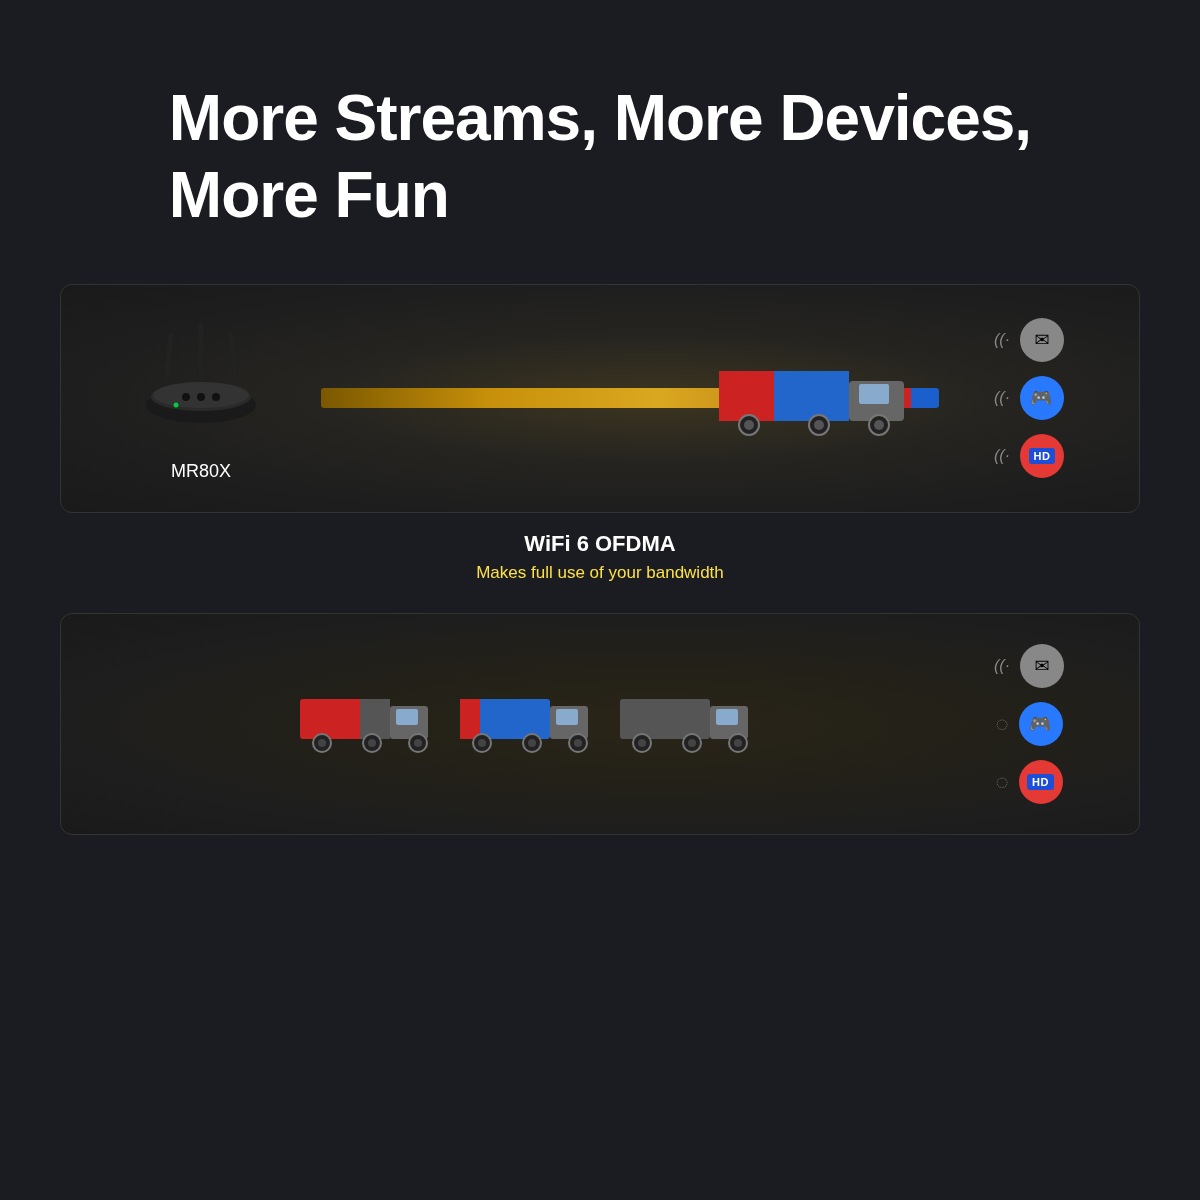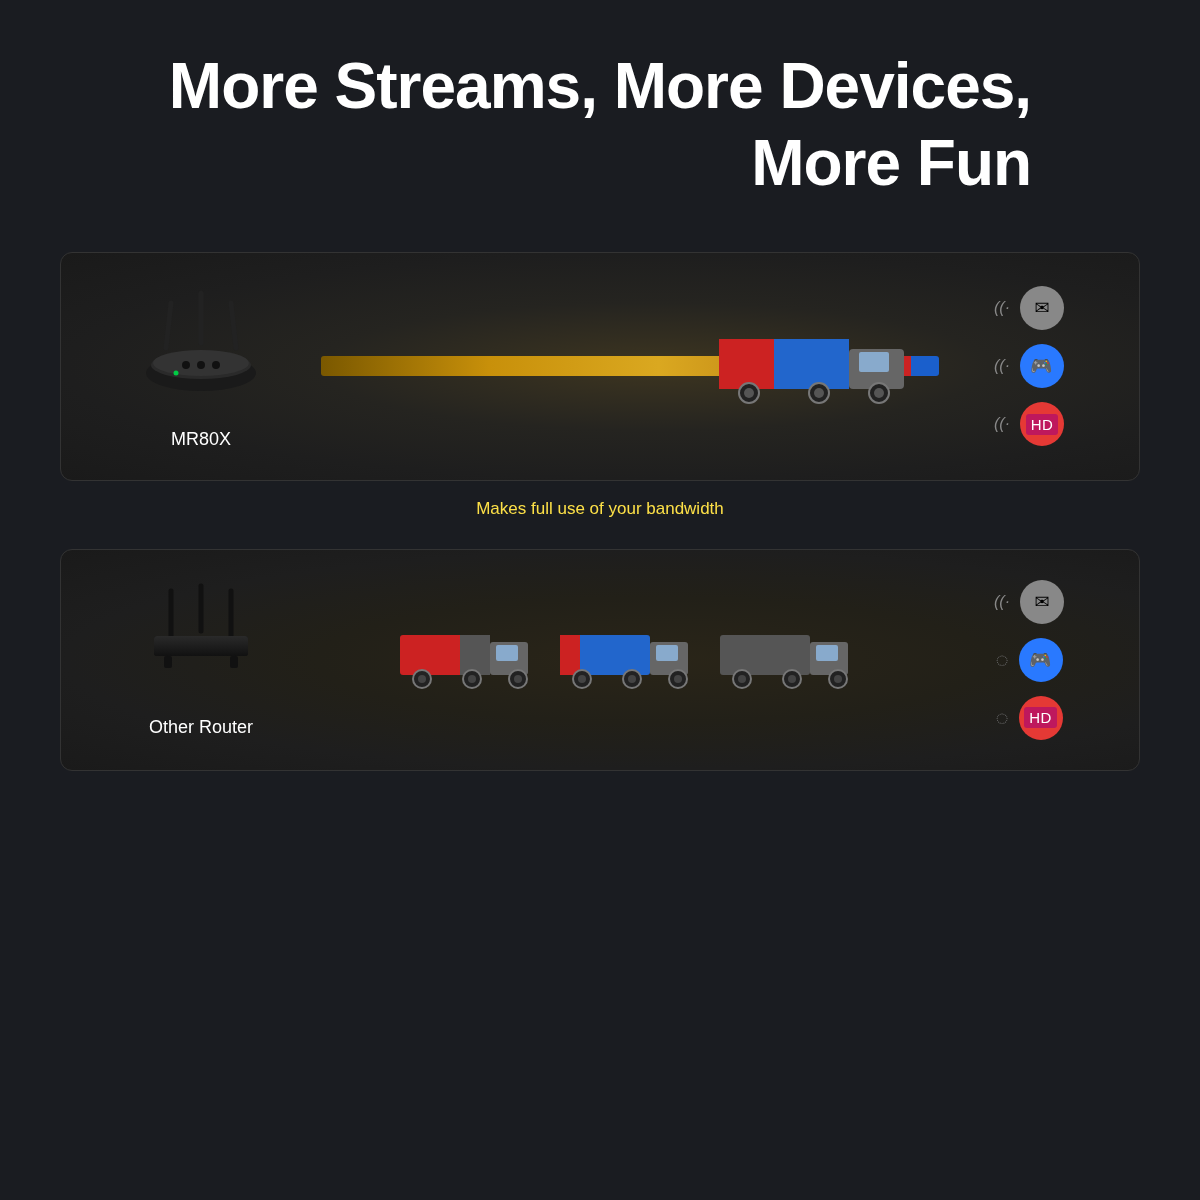--- a/index.html
+++ b/index.html
@@ -13,23 +13,23 @@
       align-items: center;
       justify-content: flex-start;
       font-family: 'Arial', sans-serif;
       overflow: hidden;
     }
 
     .main-title {
       color: #ffffff;
       font-size: 64px;
       font-weight: 700;
-      text-align: right;
+      text-align: left;
       line-height: 1.2;
-      margin-top: 48px;
+      margin-top: 80px;
       margin-bottom: 50px;
       letter-spacing: -1px;
     }
 
     
     .comparison-section {
       width: 100%;
       display: flex;
       flex-direction: column;
       align-items: center;
@@ -174,24 +174,24 @@
     }
 
     .panel-desc .desc-sub {
       color: #fde047;
       font-size: 17px;
       font-weight: 400;
     }
 
     
     .hd-badge {
-      background: #be185d;
+      background: #1d4ed8;
       color: white;
-      font-size: 15px;
-      font-weight: 400;
+      font-size: 11px;
+      font-weight: 700;
       padding: 2px 5px;
       border-radius: 3px;
       letter-spacing: 0.5px;
     }
 
   </style>
 </head>
 <body>
 
 <h1 class="main-title">More Streams, More Devices,<br>More Fun</h1>
@@ -272,49 +272,28 @@
         <div class="icon-row">
           <span class="wifi-signal" style="color:#888; font-size:16px; font-style:italic;">((·</span>
           <div class="device-icon red-hd">
             <span class="hd-badge">HD</span>
           </div>
         </div>
       </div>
 
     </div>
     <div class="panel-desc">
+      <div class="desc-title">WiFi 6 OFDMA</div>
       <div class="desc-sub">Makes full use of your bandwidth</div>
     </div>
   </div>
 
   <div class="panel">
     <div class="panel-row panel-bottom">
 
-      <div class="router-area">
-
-        <svg class="other-router" viewBox="0 0 110 110" xmlns="http://www.w3.org/2000/svg">
-
-          <line x1="25" y1="10" x2="25" y2="55" stroke="#111" stroke-width="5" stroke-linecap="round"></line>
-          <line x1="55" y1="5" x2="55" y2="50" stroke="#111" stroke-width="5" stroke-linecap="round"></line>
-          <line x1="85" y1="10" x2="85" y2="55" stroke="#111" stroke-width="5" stroke-linecap="round"></line>
-
-          <rect x="8" y="55" width="94" height="20" rx="3" fill="#111"></rect>
-          <rect x="8" y="55" width="94" height="20" rx="3" fill="url(#bodyGrad)"></rect>
-          <defs>
-            <linearGradient id="bodyGrad" x1="0" y1="0" x2="0" y2="1">
-              <stop offset="0%" stop-color="#2a2a2a"></stop>
-              <stop offset="100%" stop-color="#111"></stop>
-            </linearGradient>
-          </defs>
-
-          <rect x="18" y="75" width="8" height="12" rx="2" fill="#111"></rect>
-          <rect x="84" y="75" width="8" height="12" rx="2" fill="#111"></rect>
-        </svg>
-        <span class="router-label">Other Router</span>
-      </div>
 
       <div class="content-area">
         <div class="trucks-row">
 
           <svg class="truck-small" viewBox="0 0 140 80" xmlns="http://www.w3.org/2000/svg">
             <rect x="0" y="15" width="90" height="40" rx="3" fill="#cc2222"></rect>
             <rect x="60" y="15" width="30" height="40" fill="#555"></rect>
             <rect x="90" y="22" width="38" height="33" rx="3" fill="#666"></rect>
             <rect x="96" y="25" width="22" height="16" rx="2" fill="#88aacc"></rect>
             <circle cx="22" cy="59" r="9" fill="#222" stroke="#777" stroke-width="2"></circle>

